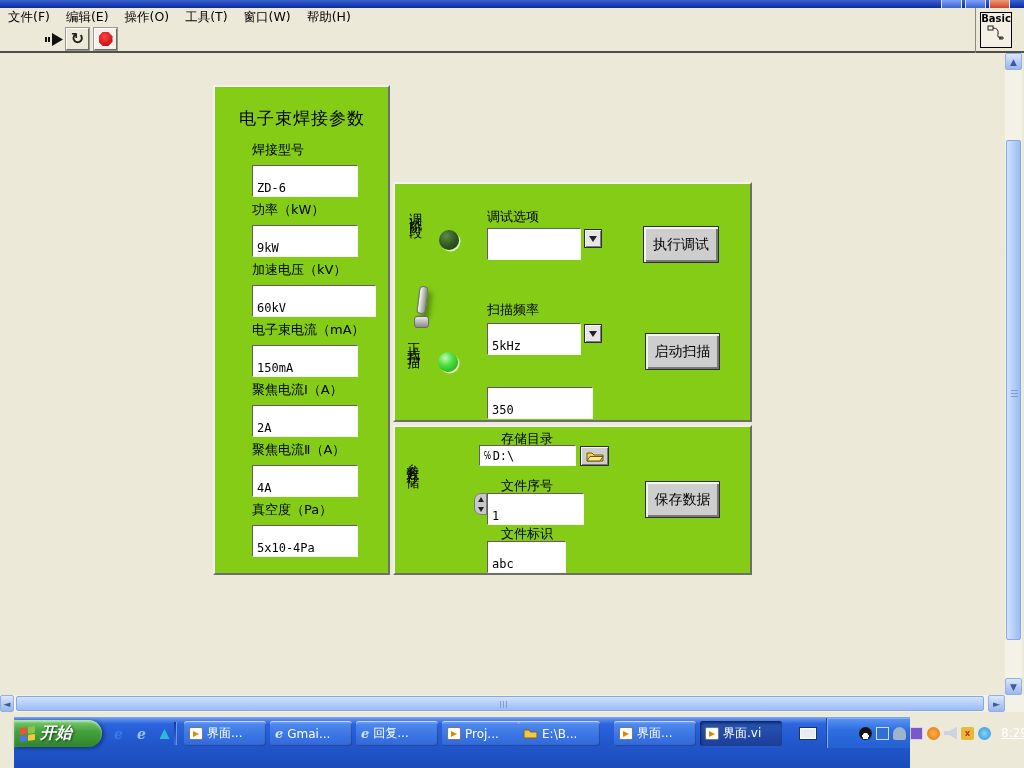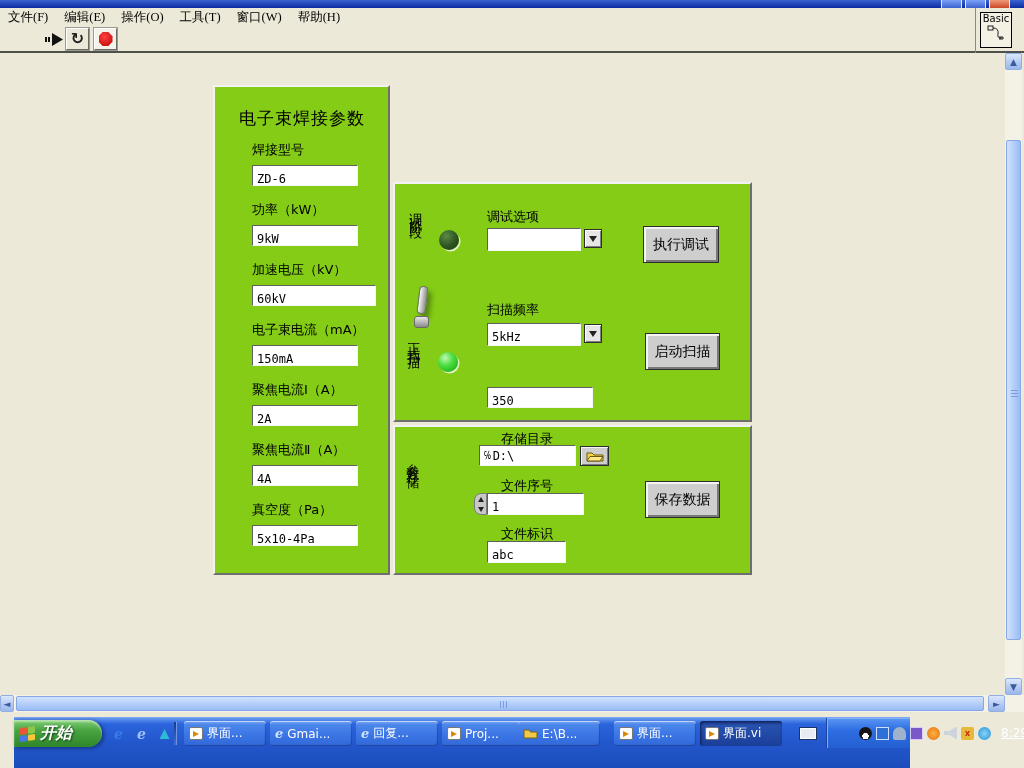--- a/index.html
+++ b/index.html
@@ -12,46 +12,46 @@
   .titlebar { position:absolute; left:0; top:0; width:1024px; height:8px;
               background:linear-gradient(180deg,#3a63d0,#0a2aa0); }
   .winbtns { position:absolute; top:0; right:14px; display:flex; gap:3px; }
   .winbtn { width:21px; height:11px; border:1px solid #dfe8ff;
             border-top:none; border-radius:0 0 3px 3px;
             background:linear-gradient(180deg,#7ca0f8,#2c54c4); }
   .winbtn.close { background:linear-gradient(180deg,#f09878,#c23310); }
 
   .menubar { position:absolute; left:0; top:8px; width:1024px; height:18px;
              background:#ece9d8; display:flex; align-items:center; }
-  .menuitem { font-size:12.5px; color:#000; padding:10px 8px; white-space:nowrap;font-family:Liberation Serif, serif; }
+  .menuitem { font-size:12.5px; color:#000; padding:10px 8px; white-space:nowrap; }
   .toolbar { position:absolute; left:0; top:26px; width:1024px; height:27px;
              background:#ece9d8; border-bottom:2px solid #50504a; }
   .tbtn { position:absolute; top:2px; width:23px; height:22px;
           display:flex; align-items:center; justify-content:center;
           background:#ece9d8; border:1px solid; border-color:#fff #6a6a64 #6a6a64 #fff;
           box-shadow:0 0 0 1px #9a9a90; }
   .runbtn { border:none; box-shadow:none; background:transparent; }
   .loop-glyph { font-size:16px; line-height:1; color:#222; font-weight:bold; }
   .stop-oct { width:14px; height:14px; background:radial-gradient(circle at 40% 35%,#ff4040,#b80000);
               clip-path:polygon(30% 0,70% 0,100% 30%,100% 70%,70% 100%,30% 100%,0 70%,0 30%); }
   .tb-divider { position:absolute; left:975px; top:8px; width:1px; height:45px; background:#8a8a80; }
   .basic-box { position:absolute; left:980px; top:12px; width:32px; height:36px;
-               border:1px solid #000; background:#f4f1e4; text-align:center; }
+               border:1px solid #000; background:#f4f1e4; text-align:center;font-weight:bold; }
   .basic-box .basic-label { font-size:10px; color:#000; line-height:12px; }
 
   
   .panel { position:absolute; background:#84cc16;
            border:2px solid; border-color:#f2f2f2 #6e6e6e #6e6e6e #f2f2f2; }
   .lbl { position:absolute; font-size:13px; color:#000; white-space:nowrap; }
   .vlabel { position:absolute; writing-mode:vertical-lr; text-orientation:upright;
             font-size:13px; letter-spacing:4px; color:#000; line-height:1.1; }
   .input { position:absolute; height:21px; background:#fff;
            border:1px solid; border-color:#5f5f5f #f6f6f6 #f6f6f6 #5f5f5f;
            font:12px "DejaVu Sans Mono","Liberation Mono",monospace;
-           color:#000; padding:6px 4px; white-space:nowrap; overflow:hidden; }
+           color:#000; padding:15px 4px; white-space:nowrap; overflow:hidden; }
   .btn3d { position:absolute; width:76px; height:37px; background:#cecece;
            border:1px solid #2e2e2e;
            box-shadow:inset 2px 2px 0 #f4f4f4, inset -2px -2px 0 #787878;
            display:flex; align-items:center; justify-content:center;
            font-size:14px; color:#000; white-space:nowrap; }
   .led { position:absolute; width:20px; height:20px; border-radius:50%;
          box-shadow:1.5px 1.5px 0 rgba(255,255,255,.75); }
   .led.off { background:radial-gradient(circle at 36% 30%,#5c8a46 0%,#2c5420 55%,#1d3a12 100%); }
   .led.on  { background:radial-gradient(circle at 36% 30%,#c2f8b4 0%,#4ede42 40%,#1fb81f 80%,#149014 100%); }
   .ringbtn { position:absolute; width:18px; height:19px; background:#e6e6e6;

